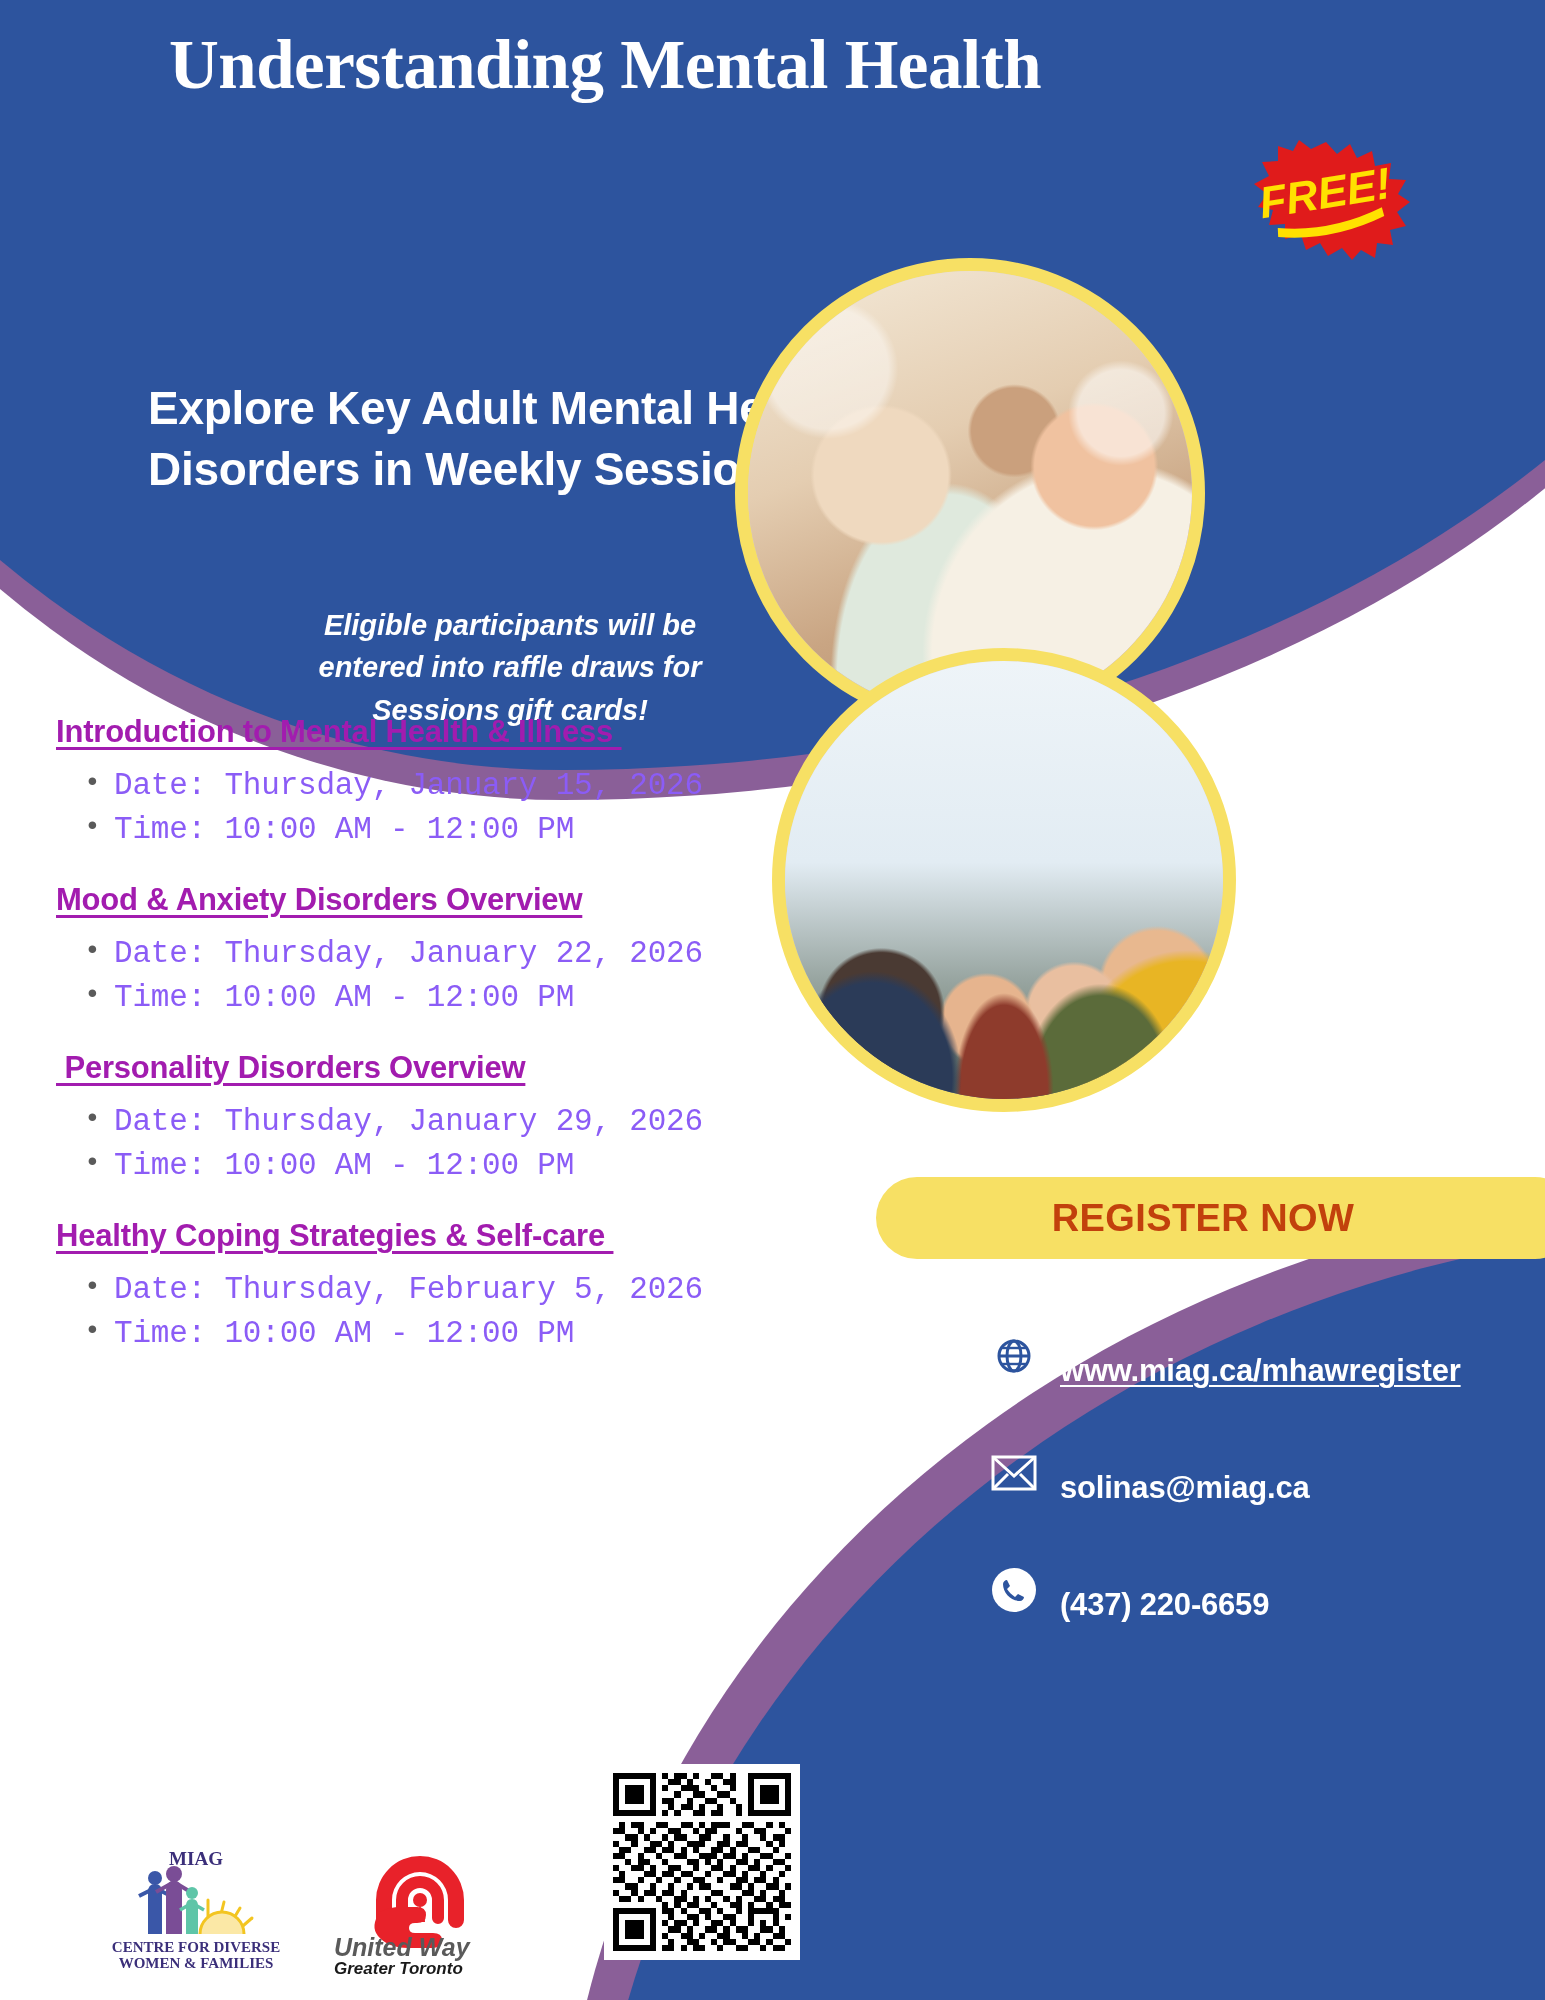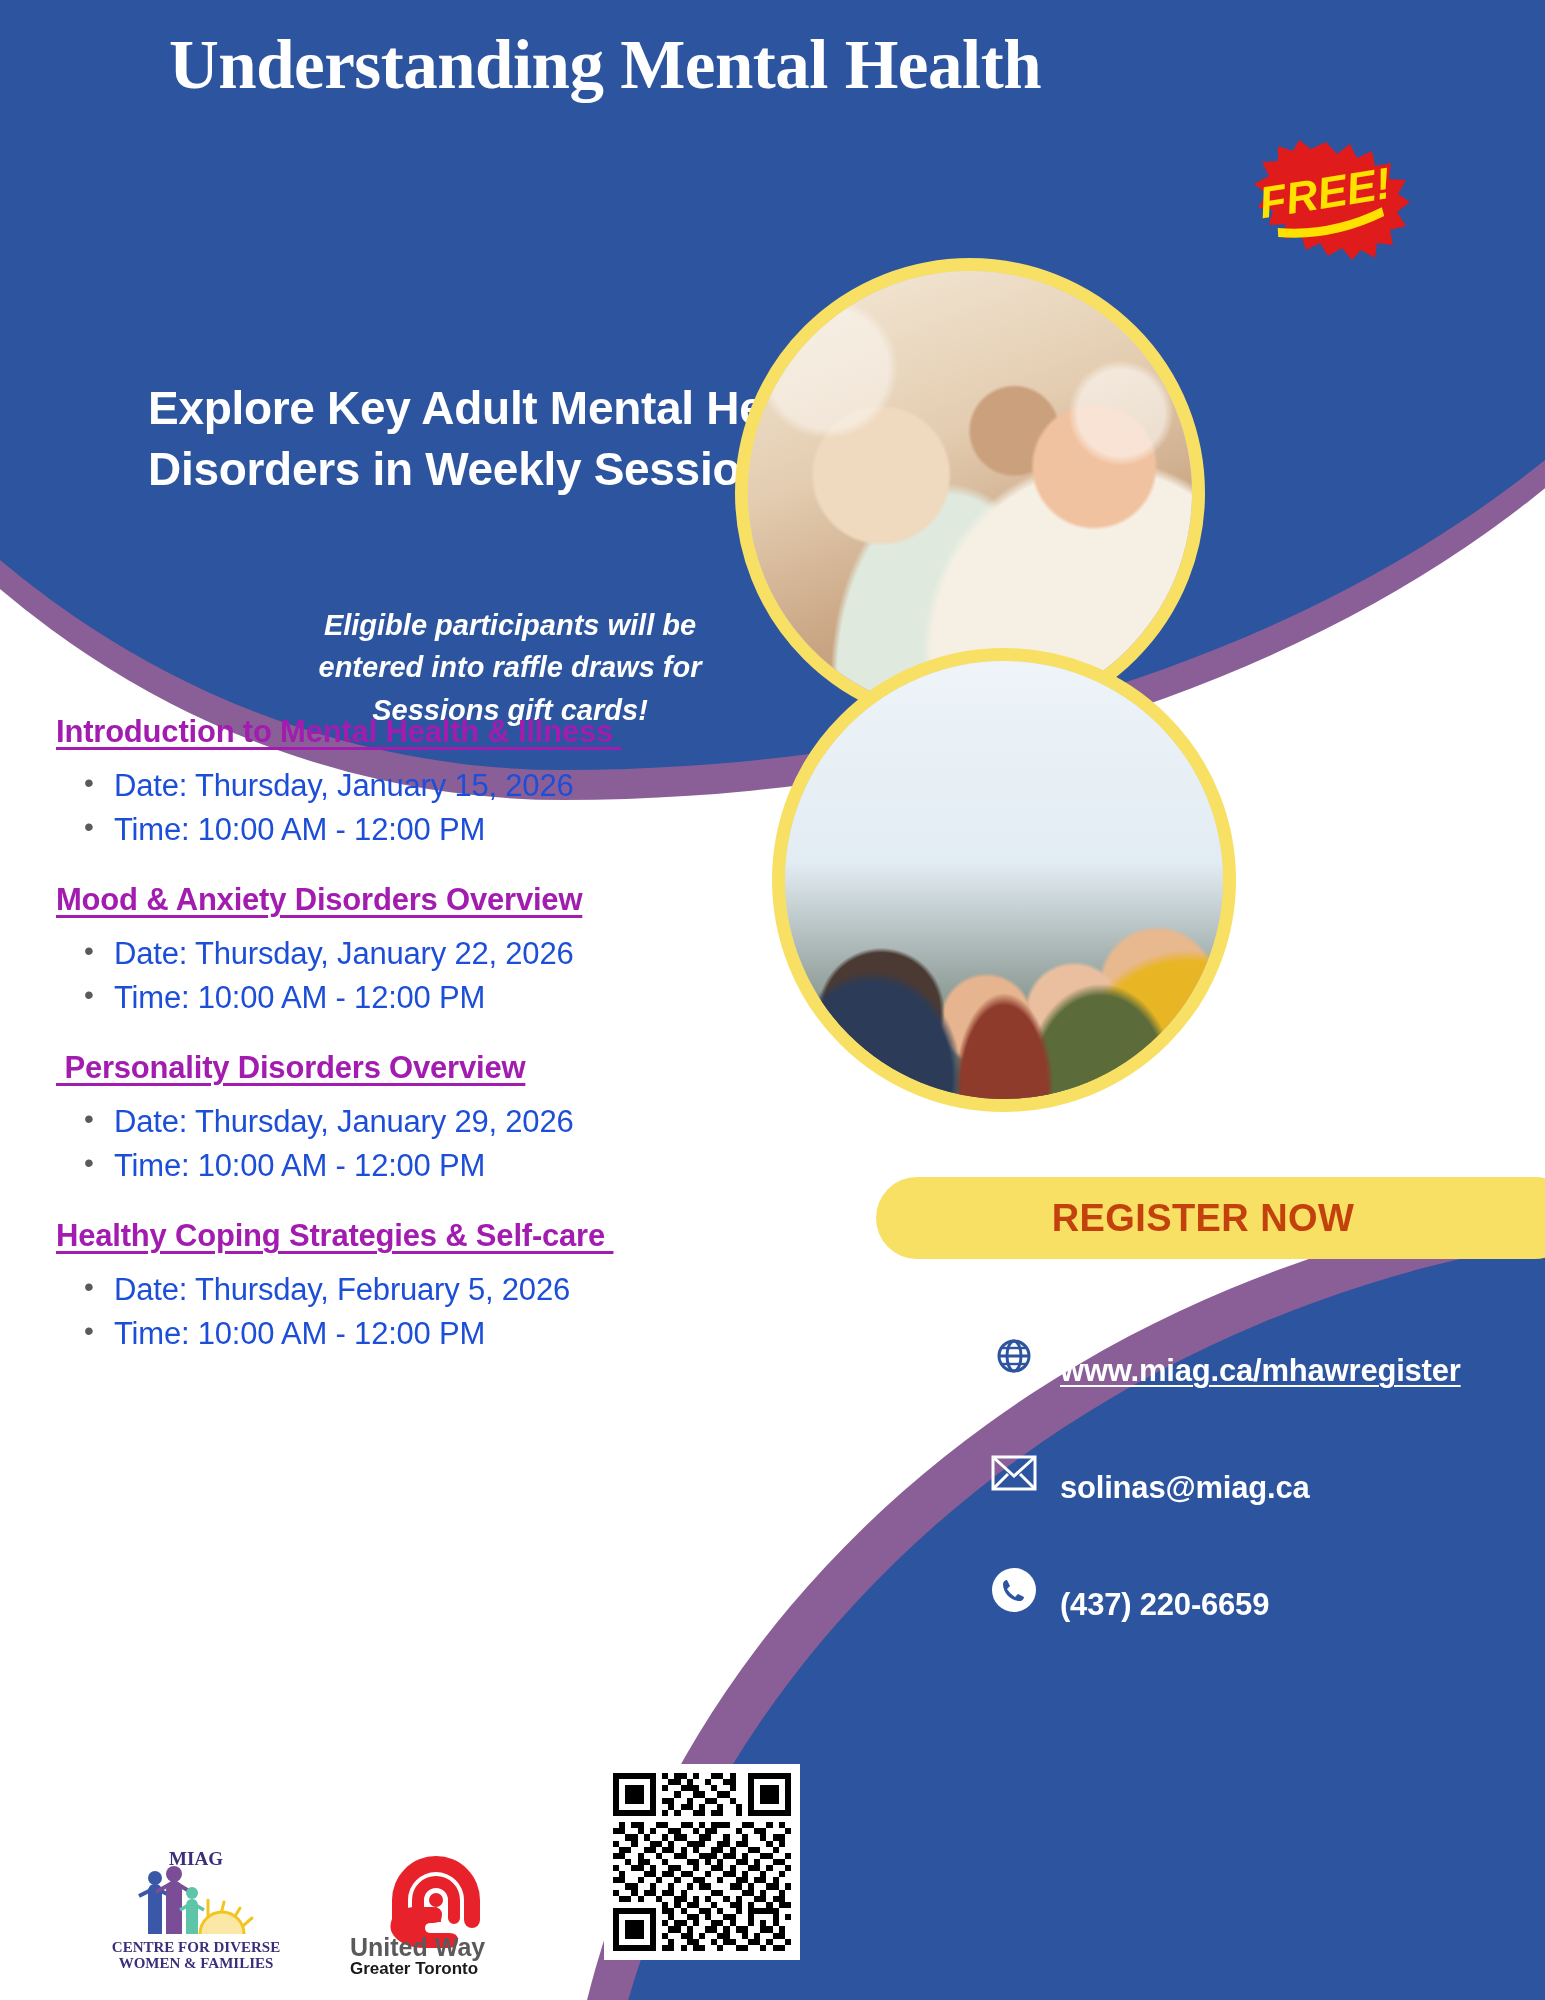--- a/index.html
+++ b/index.html
@@ -144,23 +144,24 @@
     font-size:31px; font-weight:700; color:#a21caf;
     text-decoration:underline; text-underline-offset:5px;
     text-decoration-thickness:3px;
     letter-spacing:-0.2px;
     white-space:pre;
     margin-bottom:14px;
   }
   .session-lines{ list-style:none; padding-left:58px; }
   .session-lines li{
     position:relative;
-    font-size:31px; color:#1d4ed8;
+    font-size:31px; color:#8b5cf6;
     line-height:1.42;
     letter-spacing:-0.2px;
+    font-family:Liberation Mono, monospace;
   }
   .session-lines li::before{
     content:"\2022";
     position:absolute; left:-30px; top:-1px;
     font-size:28px; color:#5a5a5a;
   }
   .s0{ margin-bottom:30px; }
   .s1{ margin-bottom:30px; }
   .s2{ margin-bottom:30px; }
 
@@ -205,21 +206,21 @@
     position:absolute; left:604px; top:1764px;
     width:196px; height:196px;
     background:#ffffff;
     padding:9px;
   }
   .qr-wrap svg{ display:block; width:100%; height:100%; }
 
   
   .logos{ position:absolute; left:96px; top:1848px; width:420px; height:130px; }
   .logo-miag{ position:absolute; left:0; top:0; width:200px; height:126px; }
-  .logo-uw{ position:absolute; left:248px; top:2px; width:185px; height:126px; }
+  .logo-uw{ position:absolute; left:232px; top:2px; width:185px; height:126px;font-style:italic; }
   .logos svg{ display:block; width:100%; height:100%; }
 </style>
 </head>
 <body>
 
 <div class="poster">
 
   <div class="bg-layer">
     <div class="top-purple"></div>
     <div class="top-blue"></div>

